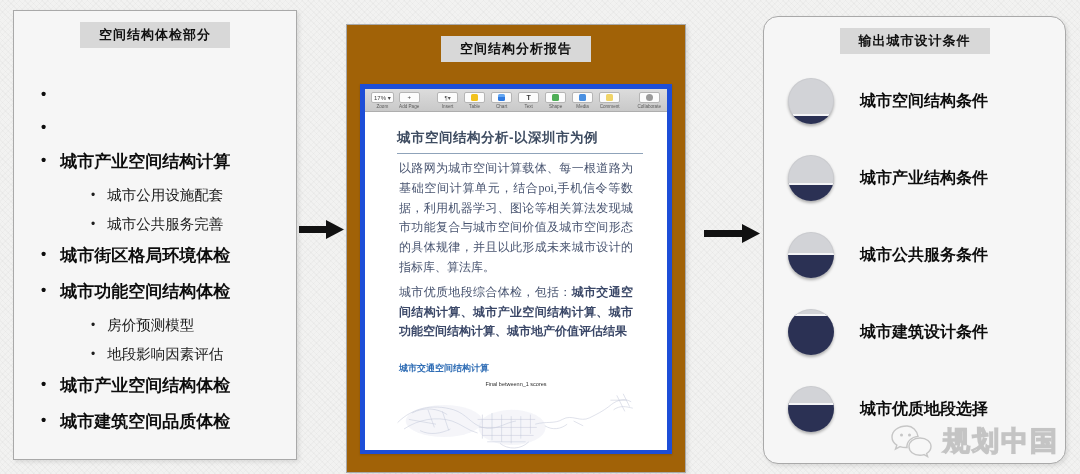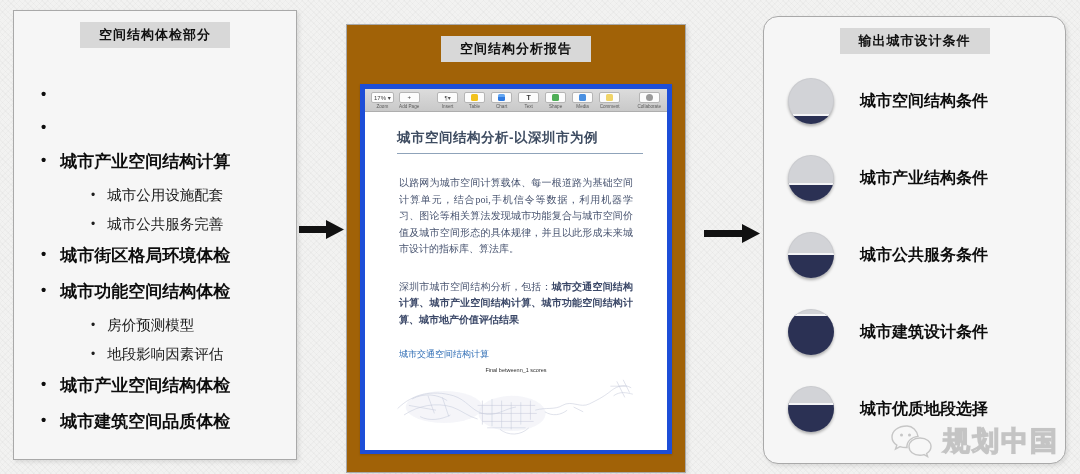--- a/index.html
+++ b/index.html
@@ -45,24 +45,24 @@
   .g-table{background:#f2c21d;}
   .g-chart{background:linear-gradient(180deg,#64a6f2 40%,#2f7ae0 40%);}
   .g-text{background:none;color:#333;font-size:7px;font-weight:bold;width:auto;height:auto;}
   .g-shape{background:#4fae57;}
   .g-media{background:#4a90e2;}
   .g-comment{background:#f0d468;}
   .g-collaborate{background:#9a9a9a;border-radius:50%;}
   .doc-page{height:338px;background:#fff;overflow:hidden;position:relative;}
   .doc-title{margin:17px 24px 0 32px;padding-bottom:6px;border-bottom:1px solid #8fa3ba;
     color:#3e4c61;font-size:13.5px;font-weight:bold;letter-spacing:0.5px;}
-  .doc-para{margin:21px 34px 0;font-size:10px;line-height:1.65;color:#42507022;
+  .doc-para{margin:5px 34px 0;font-size:12px;line-height:1.65;color:#42507022;
     color:#47536f;text-align:justify;font-family:"Liberation Serif","DejaVu Serif",serif;}
   .doc-para b{color:#3b4868;}
-  .doc-heading{margin:20px 0 6px 34px;font-size:9px;font-weight:normal;color:#2f6db5;}
+  .doc-heading{margin:20px 0 6px 34px;font-size:9px;font-weight:bold;color:#2f6db5;}
   .fig-caption{text-align:center;font-size:5.5px;color:#2e2e2e;margin-top:2px;}
   .map-svg{display:block;margin:2px auto 0;}
   
   #right-panel{left:763px;top:16px;width:301px;height:446px;background:#f6f6f6;border-radius:15px;}
   .output-list{margin-top:24px;}
   .output-row{display:flex;align-items:center;gap:26px;margin:0 0 31px 24px;}
   .ball{width:46px;height:46px;border-radius:50%;background:#d2d3d7;position:relative;
     overflow:hidden;box-shadow:0 2px 3px rgba(0,0,0,0.30), inset 0 0 0 1px rgba(0,0,0,0.04);}
   .ball .fill{position:absolute;left:0;right:0;bottom:0;background:#2b3154;
     border-top:2.5px solid rgba(255,255,255,0.95);}
@@ -196,21 +196,21 @@
               <span class="glyph g-collaborate"></span>
             </span>
           <span class="lbl">Collaborate</span>
         </div>
       </div>
     </div>
 
     <div class="doc-page">
       <div class="doc-title">城市空间结构分析-以深圳市为例</div>
       <p class="doc-para">以路网为城市空间计算载体、每一根道路为基础空间计算单元，结合poi,手机信令等数据，利用机器学习、图论等相关算法发现城市功能复合与城市空间价值及城市空间形态的具体规律，并且以此形成未来城市设计的指标库、算法库。</p>
-      <p class="doc-para"><span>深圳市城市空间结构分析，包括：</span><b>城市交通空间结构计算、城市产业空间结构计算、城市功能空间结构计算、城市地产价值评估结果</b></p>
+      <p class="doc-para"><span>城市优质地段综合体检，包括：</span><b>城市交通空间结构计算、城市产业空间结构计算、城市功能空间结构计算、城市地产价值评估结果</b></p>
       <div class="doc-heading">城市交通空间结构计算</div>
 
       <div class="fig-caption">Final betweenn_1 scores</div>
       <svg class="map-svg" width="268" height="64" viewBox="0 0 320 80">
         <defs>
           <g id="roadnet" stroke="#b9bed2" stroke-width="0.7" fill="none" opacity="0.8">
             <ellipse cx="70" cy="40" rx="48" ry="20" fill="#e3e5ef" stroke="none" opacity="0.45"></ellipse>
             <ellipse cx="155" cy="48" rx="42" ry="22" fill="#e3e5ef" stroke="none" opacity="0.45"></ellipse>
             <path d="M12,42 C30,24 55,18 82,26 C98,31 104,44 118,48 C134,53 146,42 160,40"></path>
             <path d="M20,50 C38,38 60,34 80,40 C92,44 100,52 112,55"></path>

